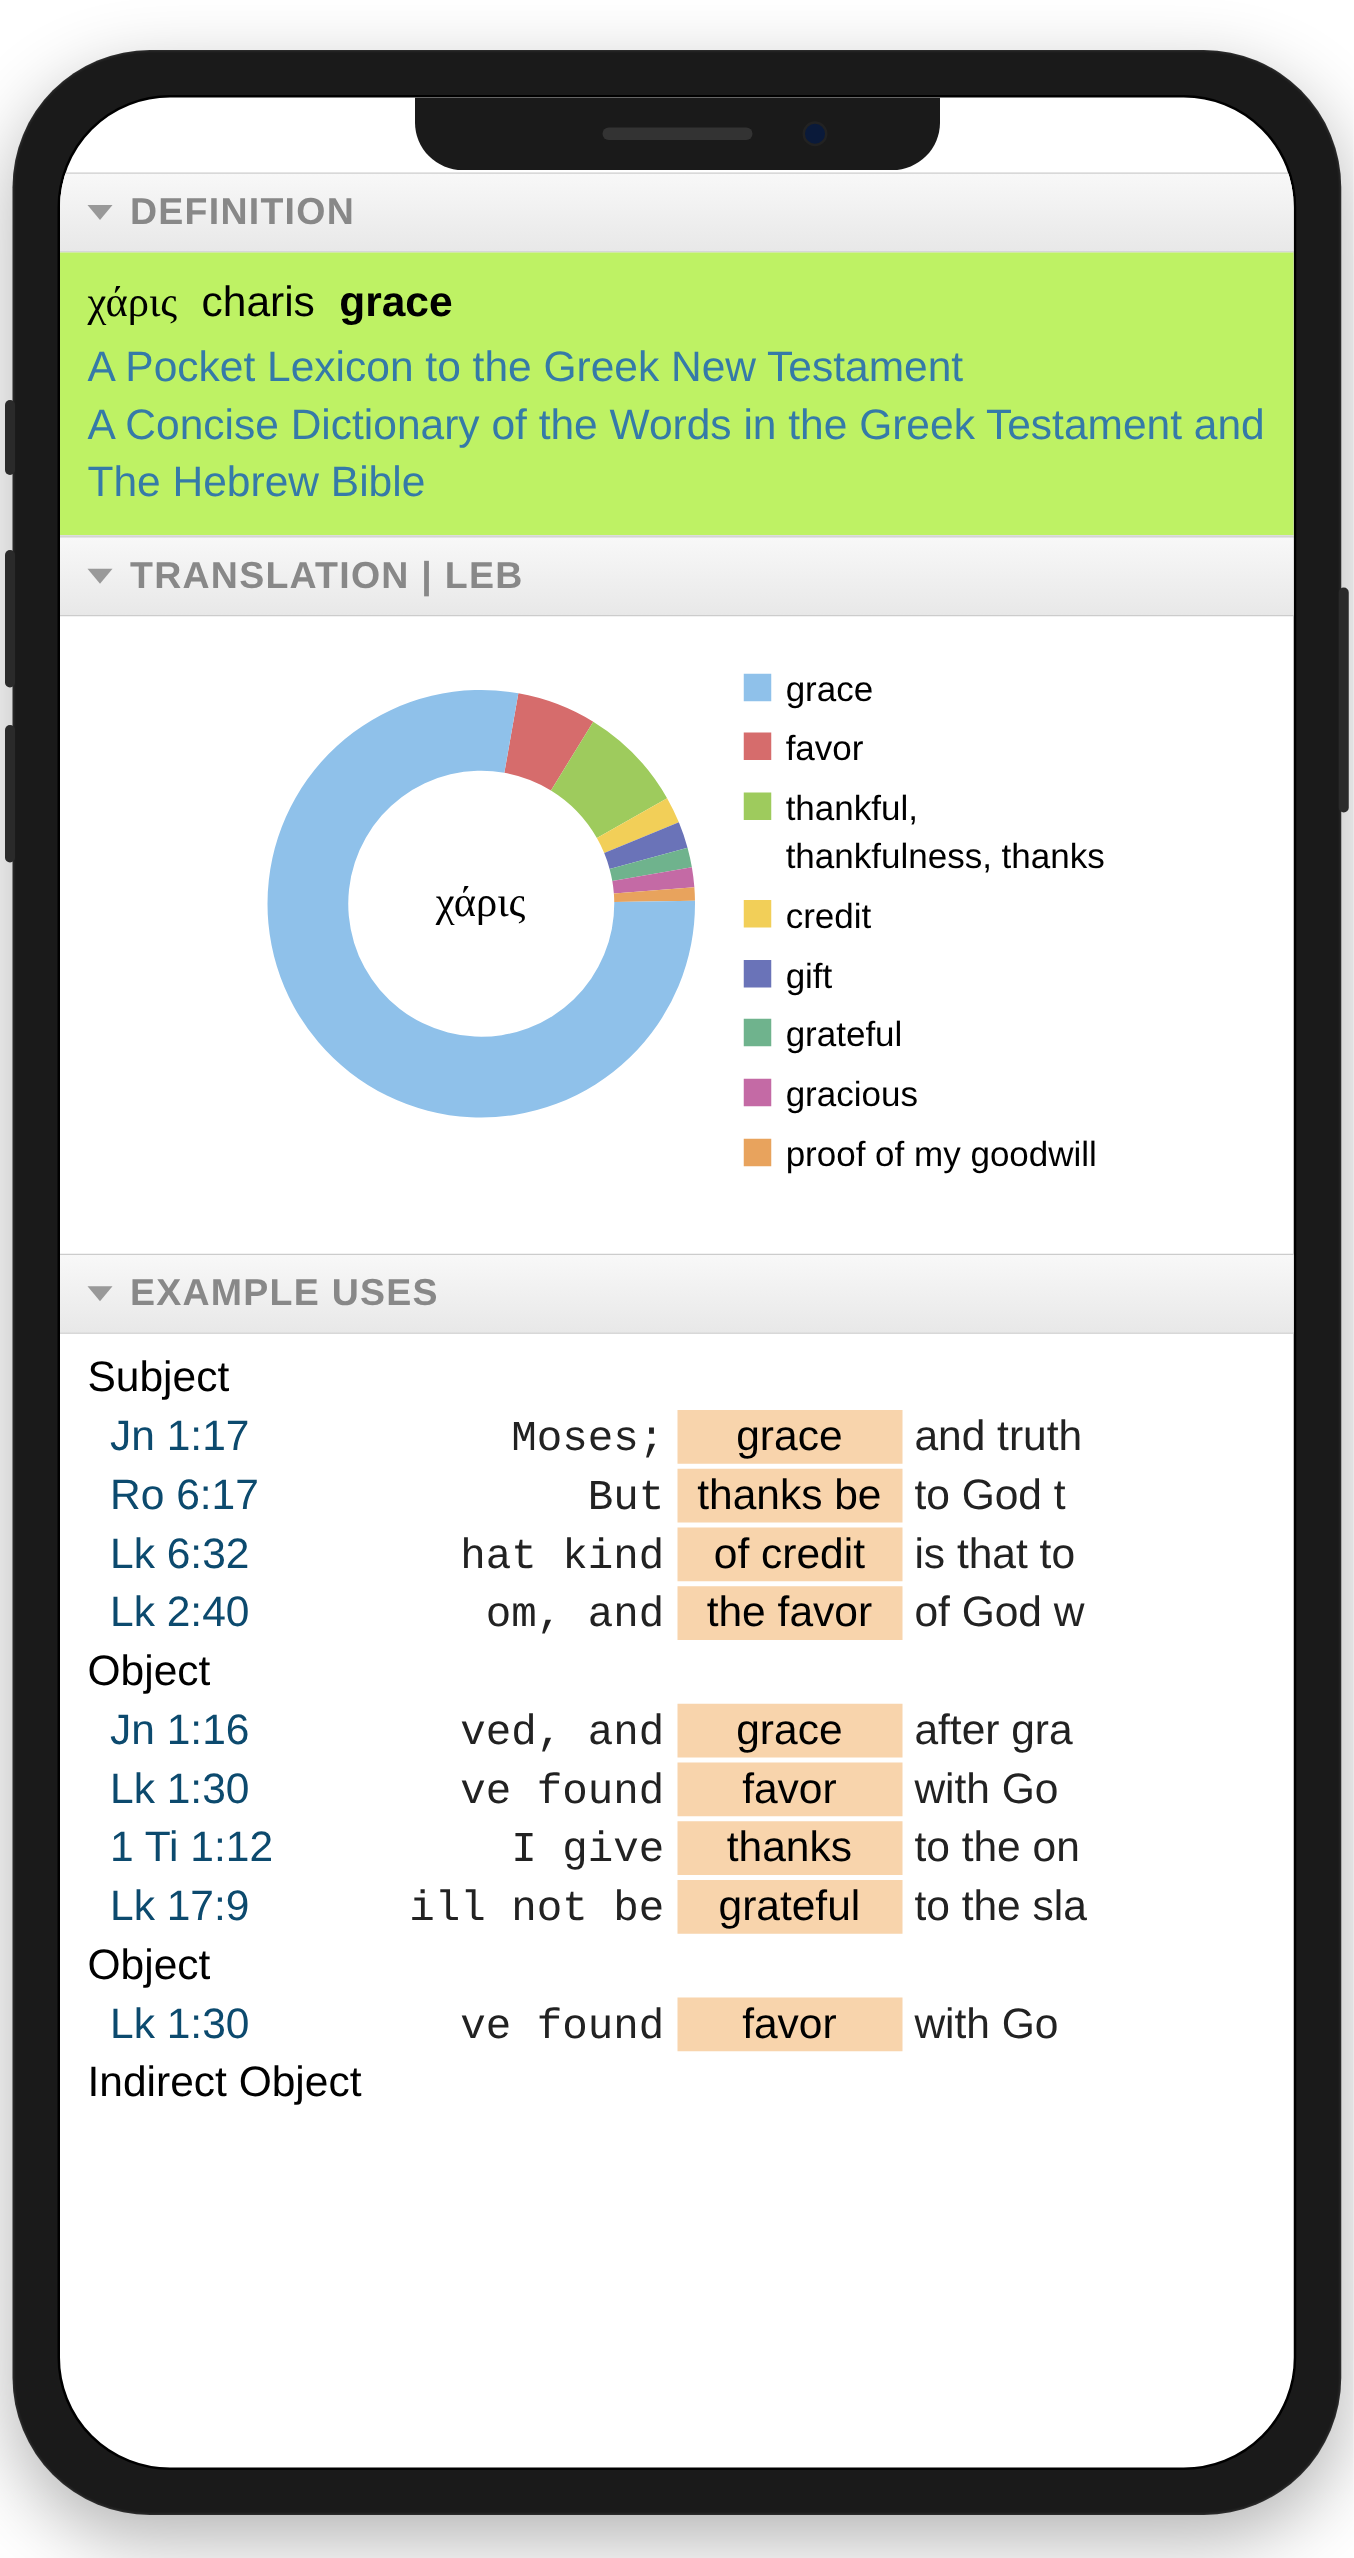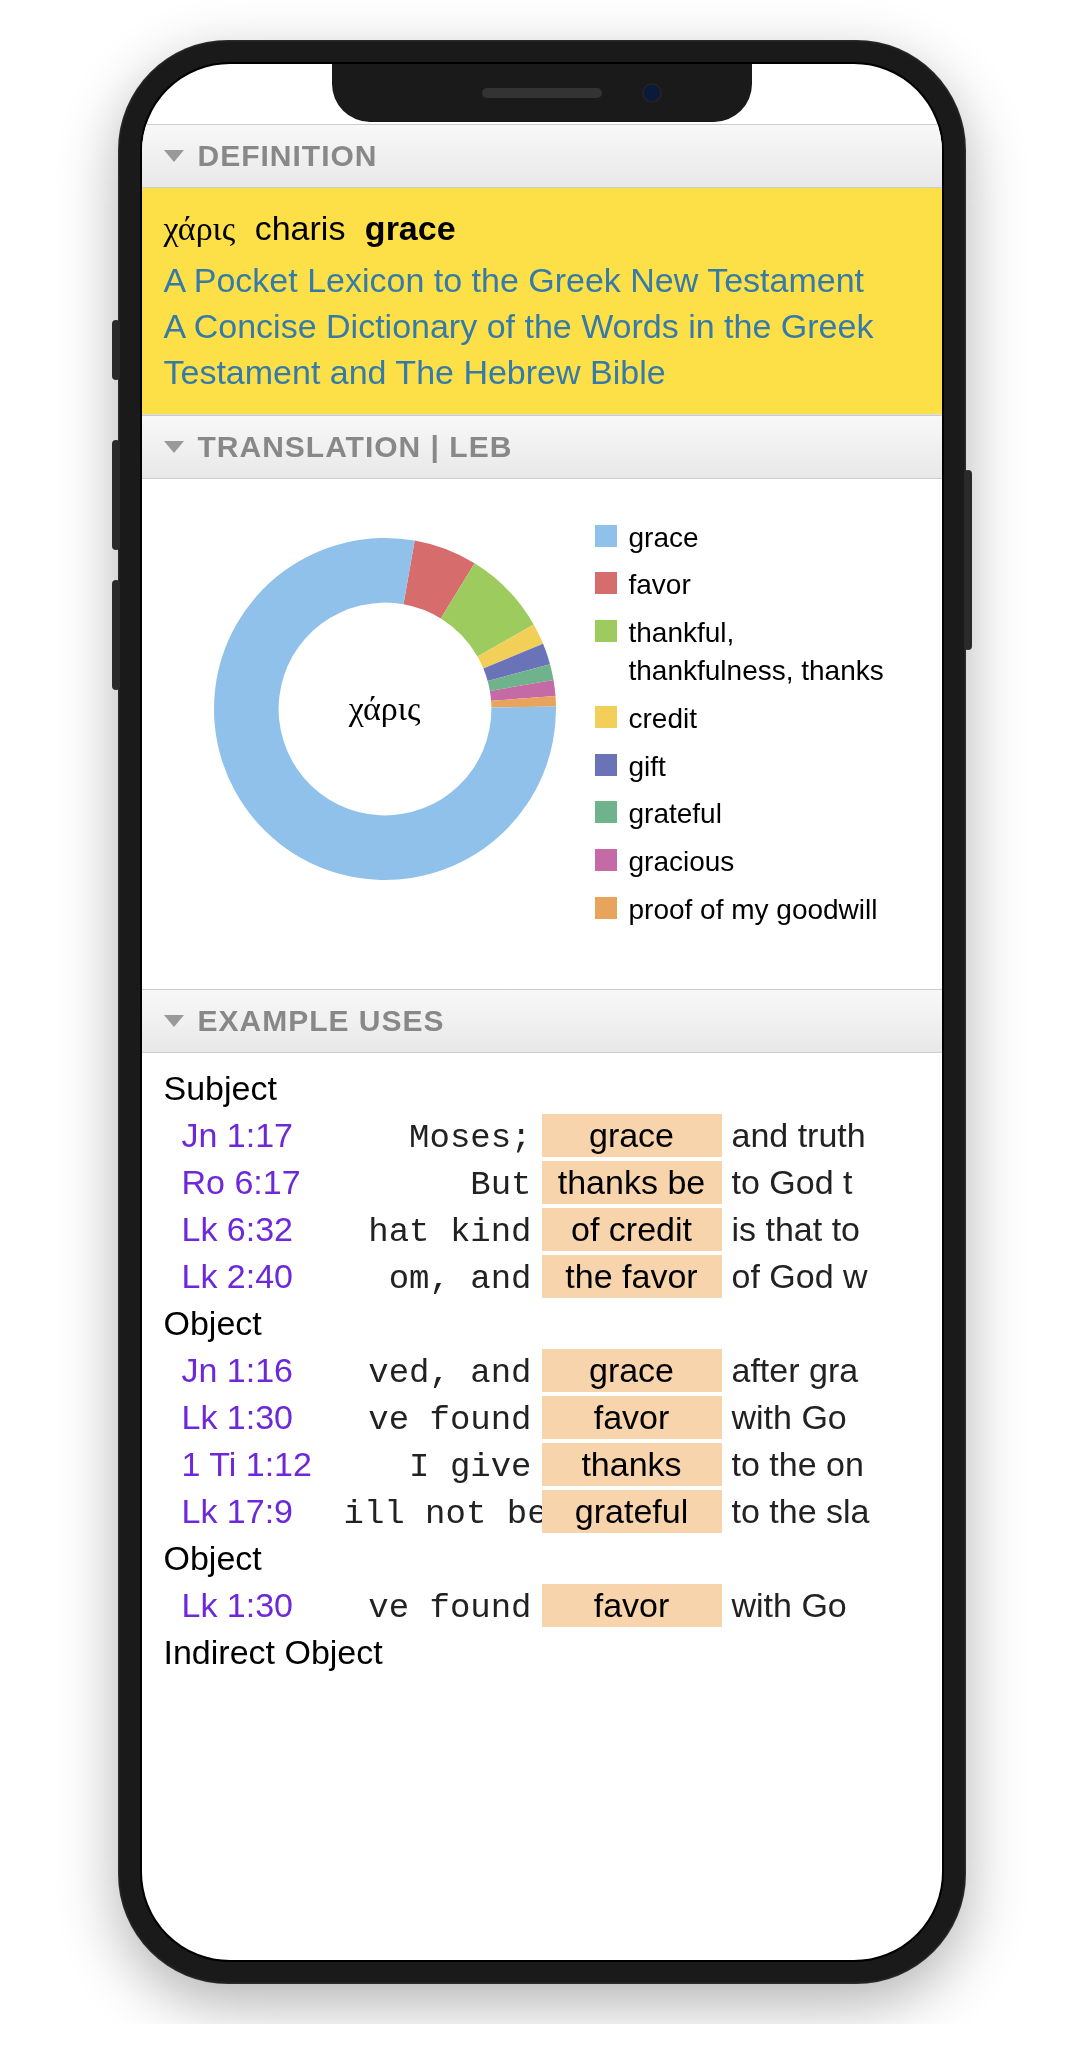--- a/index.html
+++ b/index.html
@@ -4,24 +4,24 @@
 <style>
   * { box-sizing: border-box; margin: 0; padding: 0; }
   body {
     font-family: -apple-system, BlinkMacSystemFont, "Helvetica Neue", Arial, sans-serif;
     background: #fff;
     display: flex;
     justify-content: center;
     padding: 40px 0;
   }
   .phone-frame {
-    width: 848px;
+    width: 1063px;
     background: #1a1a1a;
     border-radius: 110px;
-    padding: 22px;
+    padding: 36px;
     position: relative;
     box-shadow: 0 20px 60px rgba(0,0,0,0.3), inset 0 0 3px rgba(255,255,255,0.2);
   }
   .phone-screen {
     background: #fff;
     border-radius: 90px;
     overflow: hidden;
     min-height: 1900px;
     position: relative;
     border: 2px solid #000;
@@ -83,21 +83,21 @@
     color: #888;
     font-weight: 700;
     font-size: 30px;
     letter-spacing: 1px;
   }
 
   .definition-body {
     padding: 18px 22px;
     font-size: 34px;
     line-height: 1.35;
-    background:#fde047;
+    background:#bef264;
     border-bottom:1px solid #ddd;
   }
   .def-line { margin-bottom: 6px; }
   .greek { font-family: Georgia, "Times New Roman", serif; }
   .translit { margin: 0 10px; }
   .gloss { font-weight: 700; }
   .link { color: #357aa8; cursor: pointer; }
 
   .chart-area {
     display: flex;
@@ -113,21 +113,21 @@
     font-size: 34px;
     font-family: Georgia, serif;
   }
   .legend { font-size: 28px; }
   .legend-row { display:flex; align-items:flex-start; gap:12px; margin-bottom:10px; line-height:1.35; }
   .swatch { width:22px; height:22px; flex:0 0 22px; margin-top:6px; }
 
   .examples { padding: 12px 22px 40px 22px; font-size: 34px; }
   .group-label { font-weight:400; color:#000000; padding:4px 0; }
   .ex-row { display:flex; align-items:baseline; padding:2px 0; white-space:nowrap; overflow:hidden; }
-  .ref { color:#6d28d9; width: 180px; flex:0 0 180px; padding-left: 18px; cursor:pointer; }
+  .ref { color:#0c4a6e; width: 180px; flex:0 0 180px; padding-left: 18px; cursor:pointer; }
   .pre { flex: 1; text-align:right; color:#222; padding-right:10px; overflow:hidden;font-family:Liberation Mono, monospace; }
   .hl { background:#f8d4ac; padding:2px 14px; text-align:center; min-width:180px; }
   .post { flex:1; text-align:left; padding-left:10px; color:#222; overflow:hidden; }
 </style>
 </head>
 <body>
 
 <div class="phone-frame">
   <div class="side-btn left1"></div>
   <div class="side-btn left2"></div>

